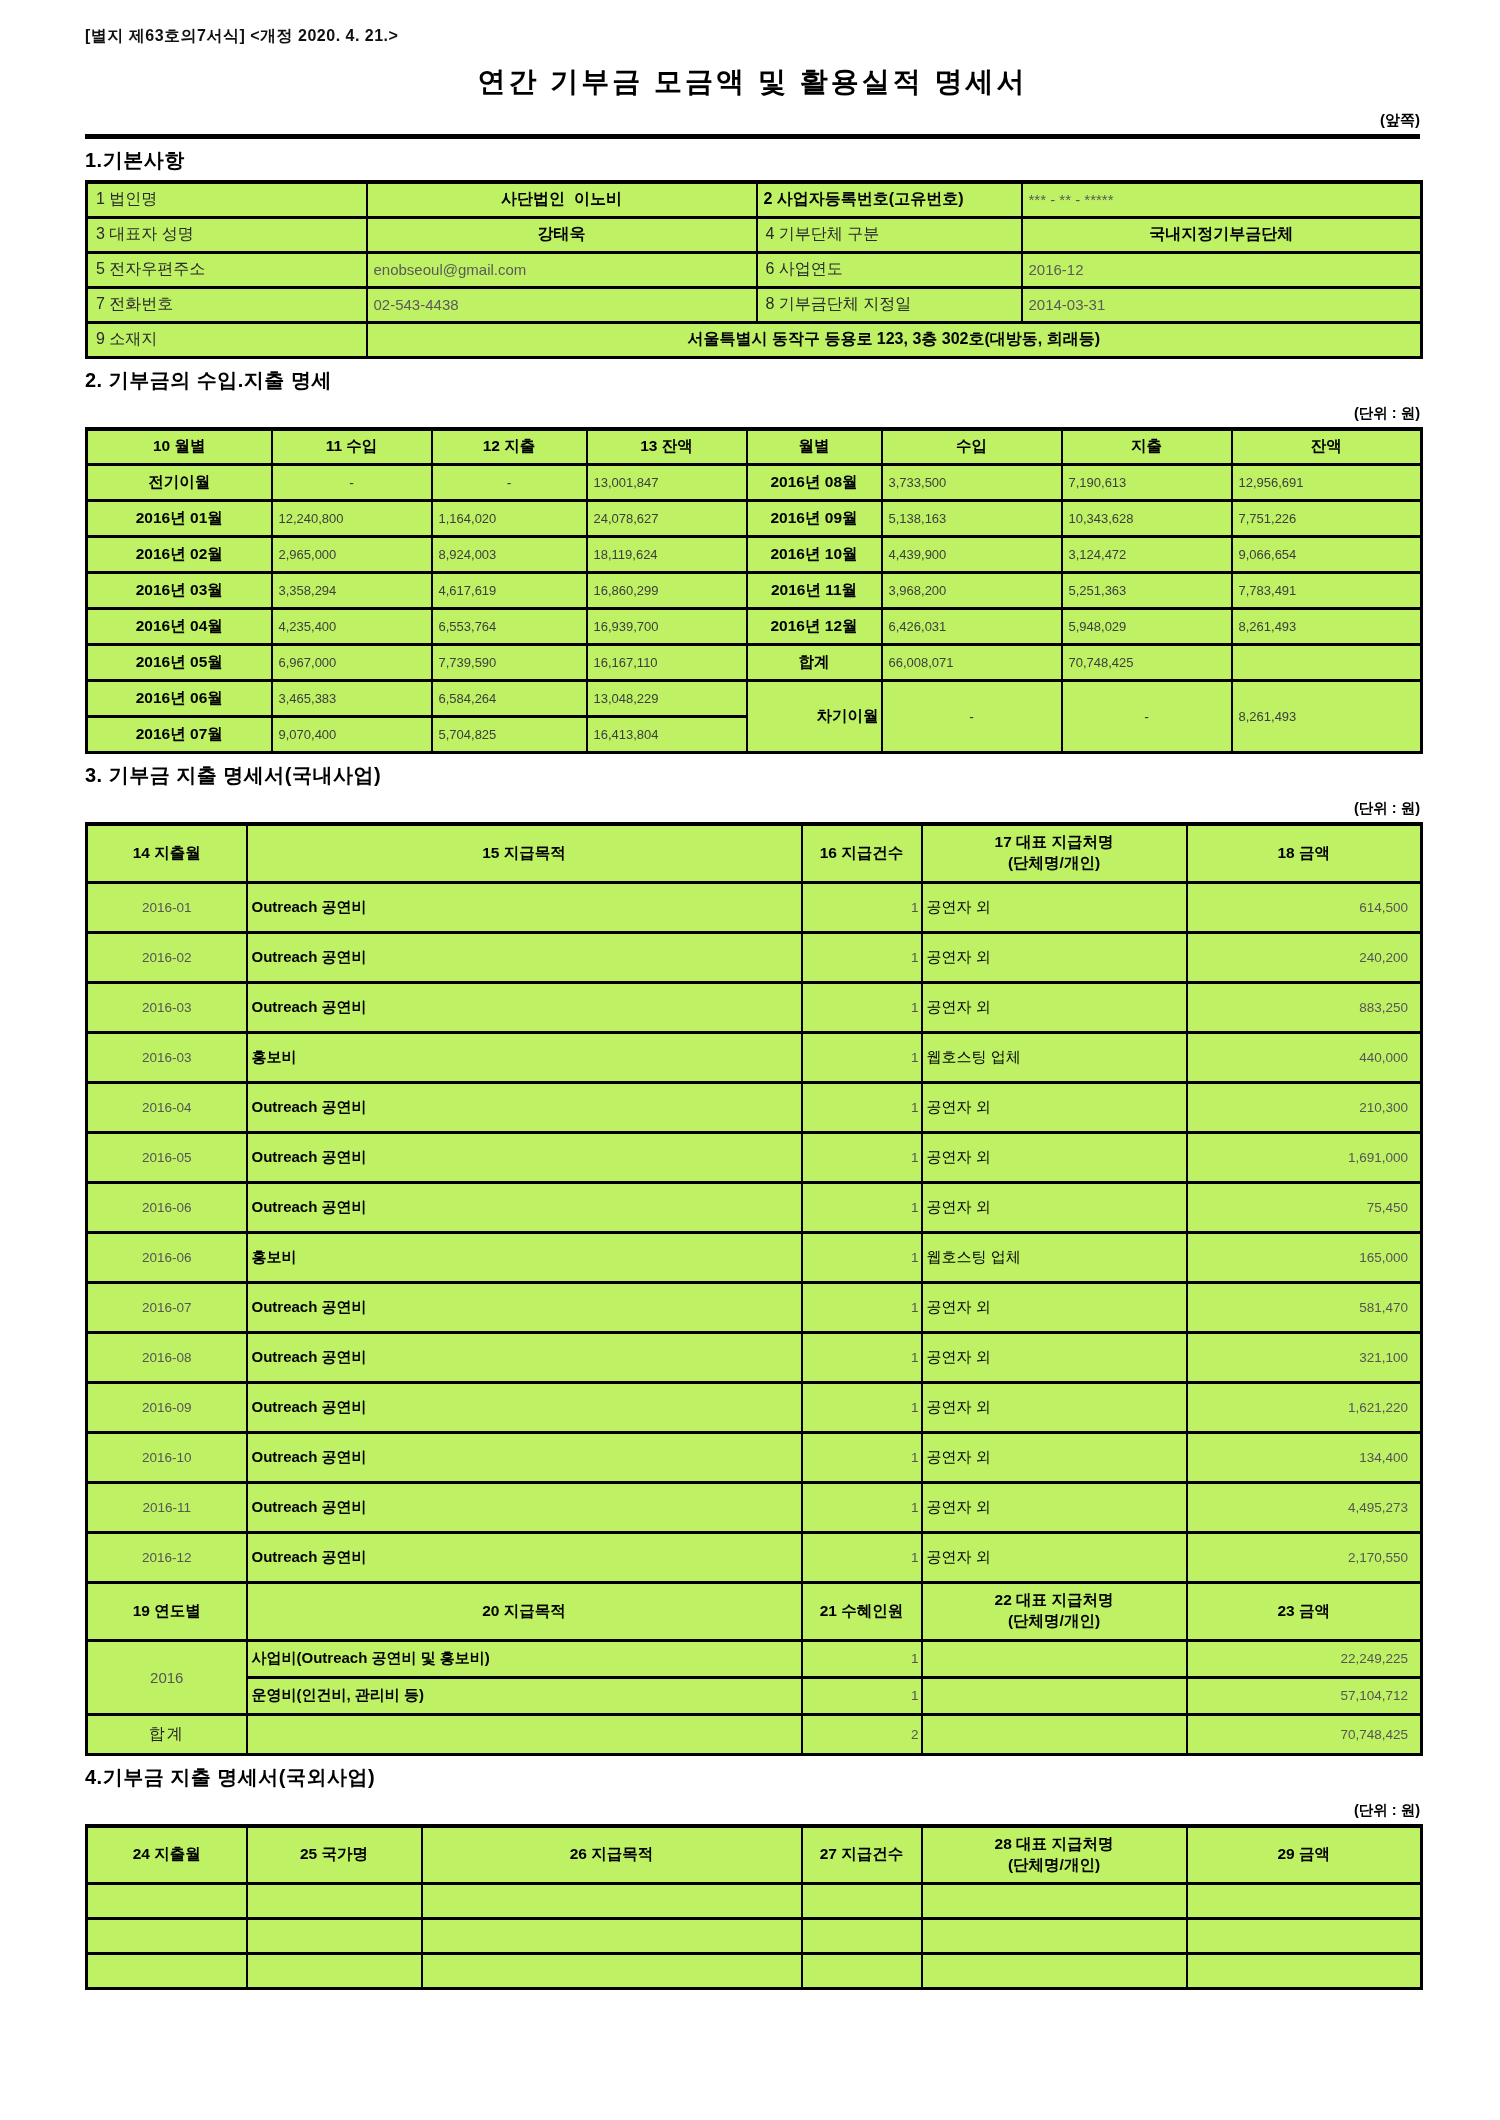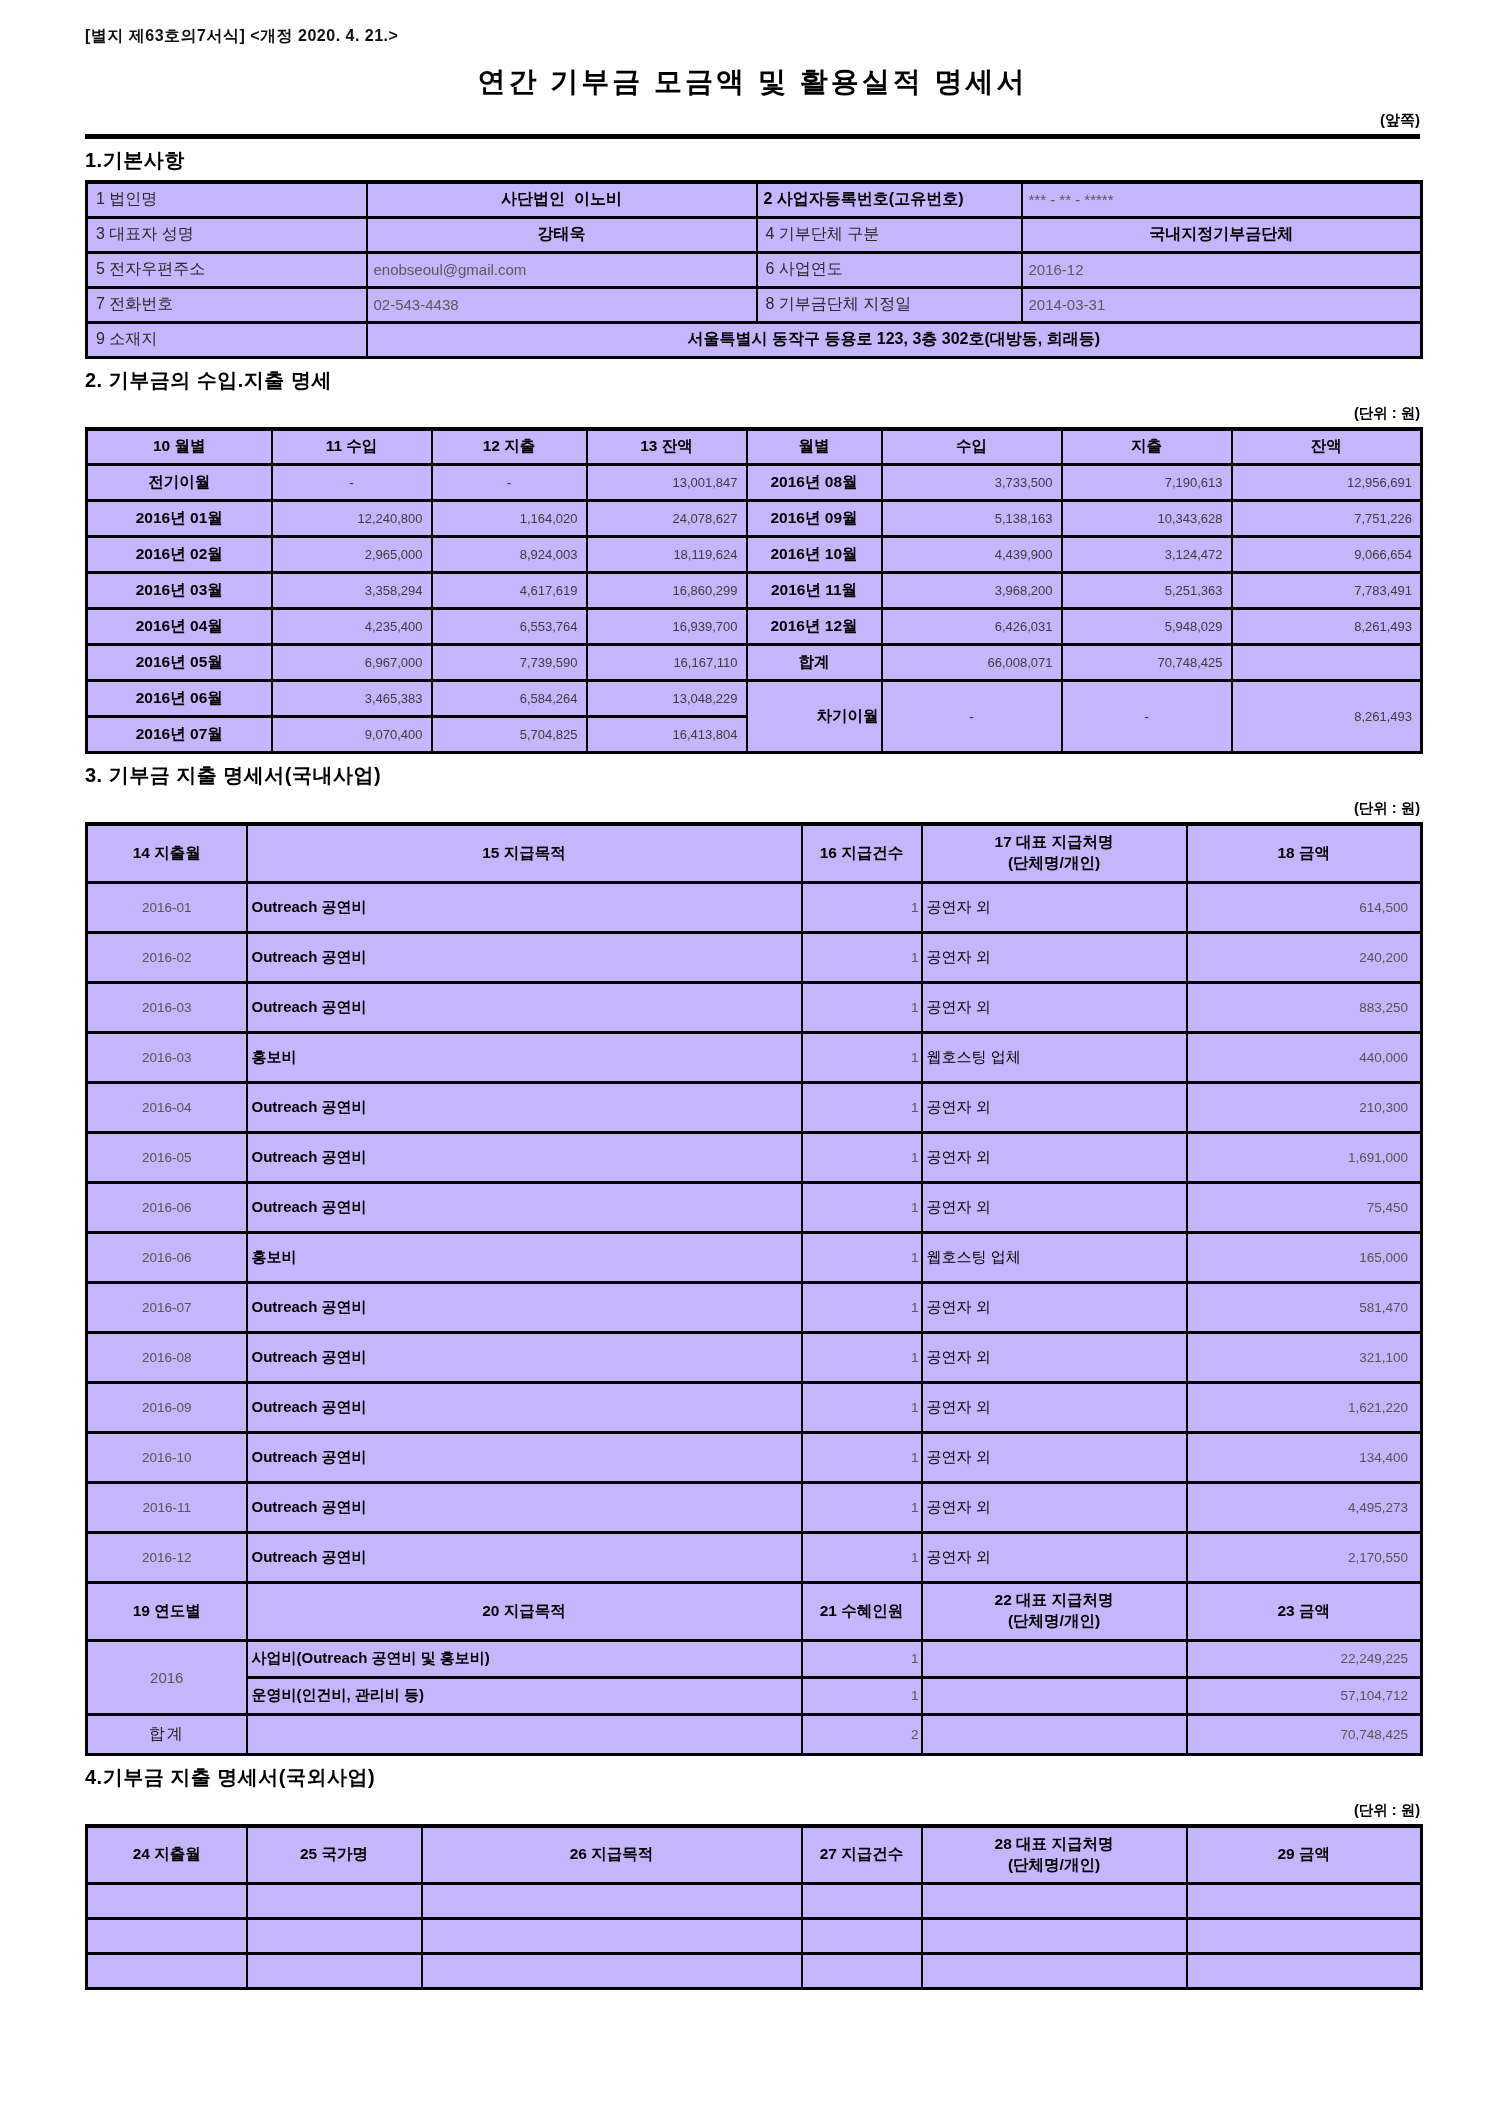--- a/index.html
+++ b/index.html
@@ -12,37 +12,37 @@
   .inner { padding:26px 80px 0 85px; }
 
   .form-ref { font-size:16px; font-weight:bold; color:#111; letter-spacing:0.5px; }
   .doc-title { text-align:center; font-size:28px; font-weight:bold; letter-spacing:3px; margin-top:16px; }
   .front-label { text-align:right; font-size:15px; font-weight:bold; margin-top:10px; }
   .top-rule { border-top:5px solid #000; margin-top:4px; }
 
   .sec-heading { font-size:20px; font-weight:bold; margin-top:8px; letter-spacing:0.5px; }
   .unit { text-align:right; font-size:14.5px; font-weight:bold; margin:10px 0 4px 0; }
 
-  table { border-collapse:collapse; width:1335px; table-layout:fixed; background:#c4b5fd; }
+  table { border-collapse:collapse; width:1335px; table-layout:fixed; background:#bef264; }
   table { border:3px solid #000; border-top-width:4px; }
   td,th { border:solid #000; border-width:3px 2px; overflow:hidden; }
 
   
   .t1 { margin-top:6px; }
   .t1 tr { height:35px; }
   .t1 .lbl { font-size:16px; font-weight:normal; color:#2a2a2a; text-align:left; padding:2px 8px; }
   .t1 .lbl-b { font-size:16px; font-weight:bold; color:#000; text-align:left; padding:2px 6px; }
   .t1 .val-b { font-size:16px; font-weight:bold; text-align:center; padding:2px 6px; white-space:pre-wrap; }
   .t1 .val-g { font-size:15px; color:#5a5a5a; text-align:left; padding:2px 6px; }
 
   
   .t2 th { font-size:15.5px; font-weight:bold; text-align:center; padding:2px; }
   .t2 tr { height:36px; }
   .t2 .mon { font-size:15.5px; font-weight:bold; text-align:center; padding:2px; }
-  .t2 .num { font-size:13px; color:#3d3d3d; text-align:right; padding:2px 8px 2px 6px; }
+  .t2 .num { font-size:13px; color:#3d3d3d; padding:2px 8px 2px 6px; }
   .t2 .dash { font-size:14px; color:#3d3d3d; text-align:center; }
   .t2 .tall { height:72px;text-align:right; }
 
   
   .t3 th,.t4 th { font-size:15.5px; font-weight:bold; text-align:center; padding:2px; line-height:1.35; }
   .t3 .hrow,.t4 .hrow { height:58px; }
   .t3 .drow { height:33px; }
   .t3 .c-month { font-size:13.5px; color:#555; text-align:center; }
   .t3 .c-purpose { font-size:15px; font-weight:bold; text-align:left; padding:1px 4px; }
   .t3 .c-count { font-size:13.5px; color:#555; text-align:right; padding-right:2px; }

